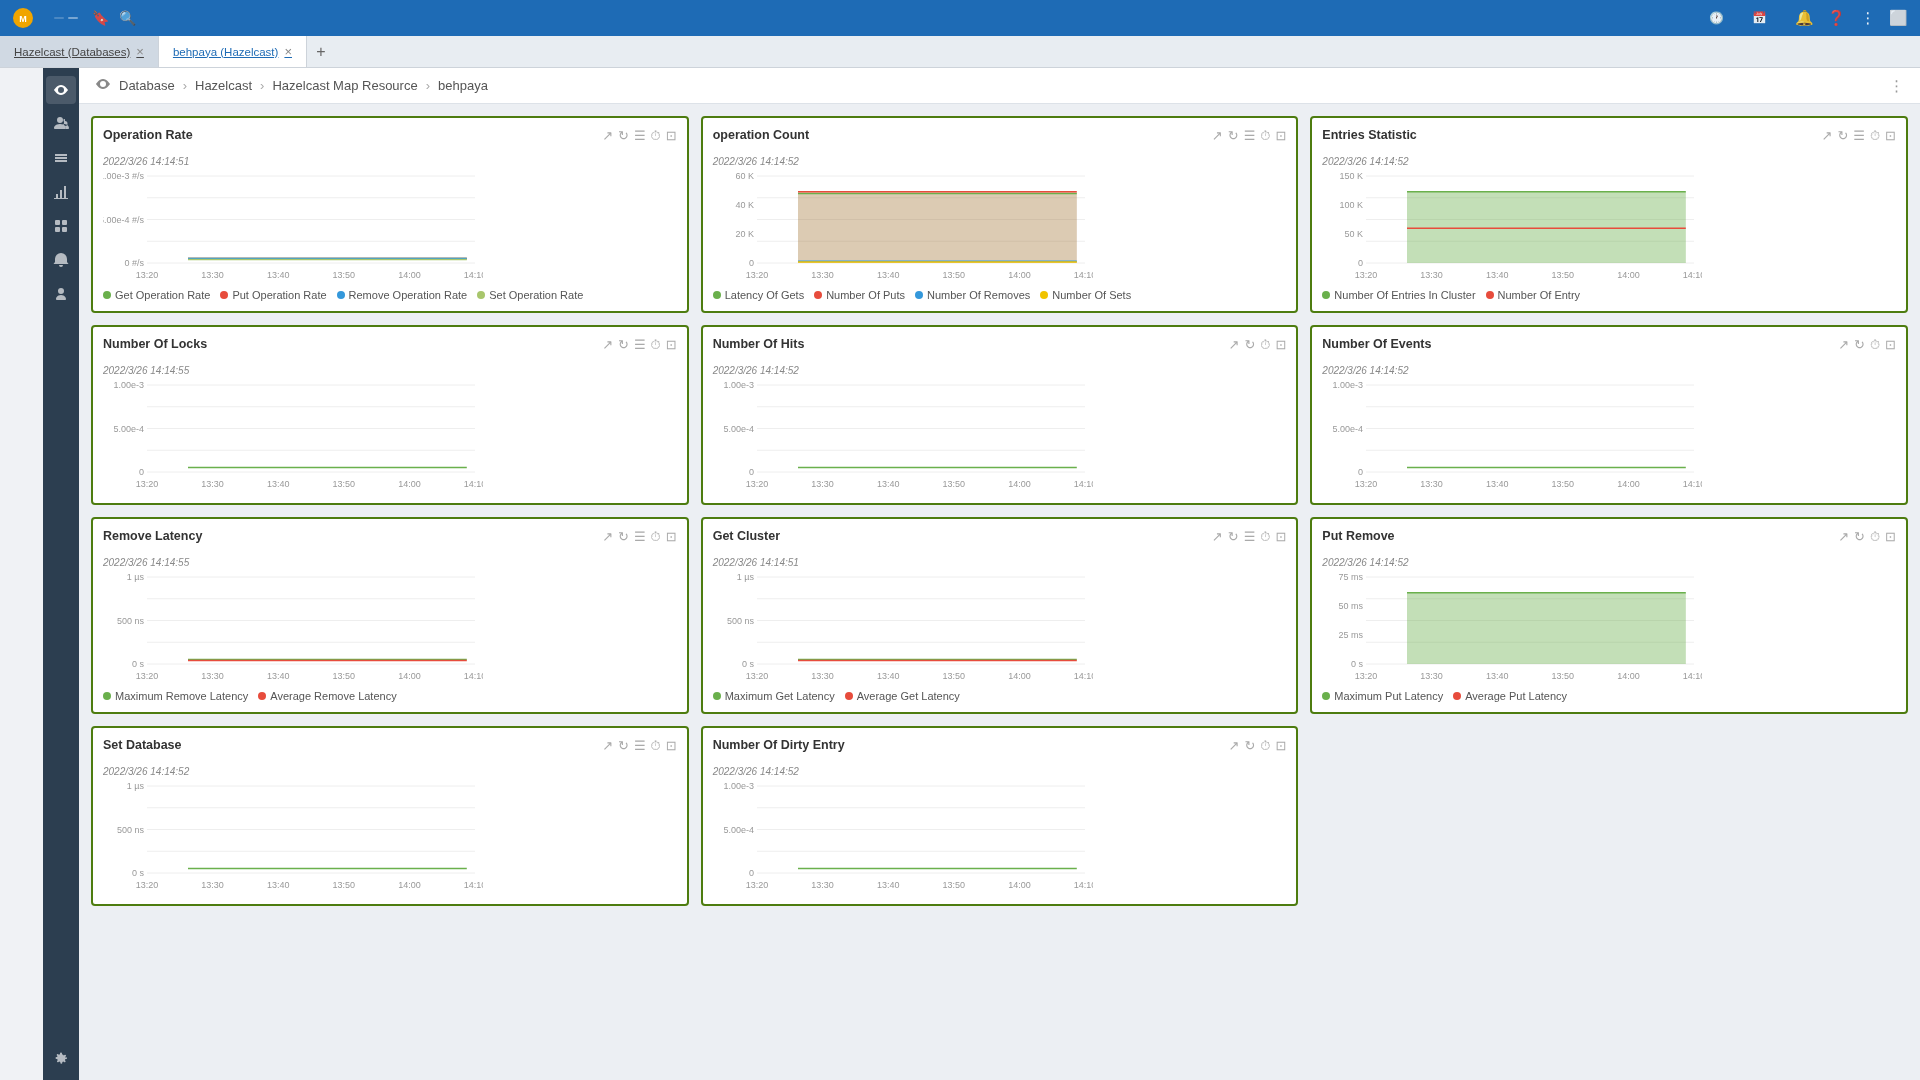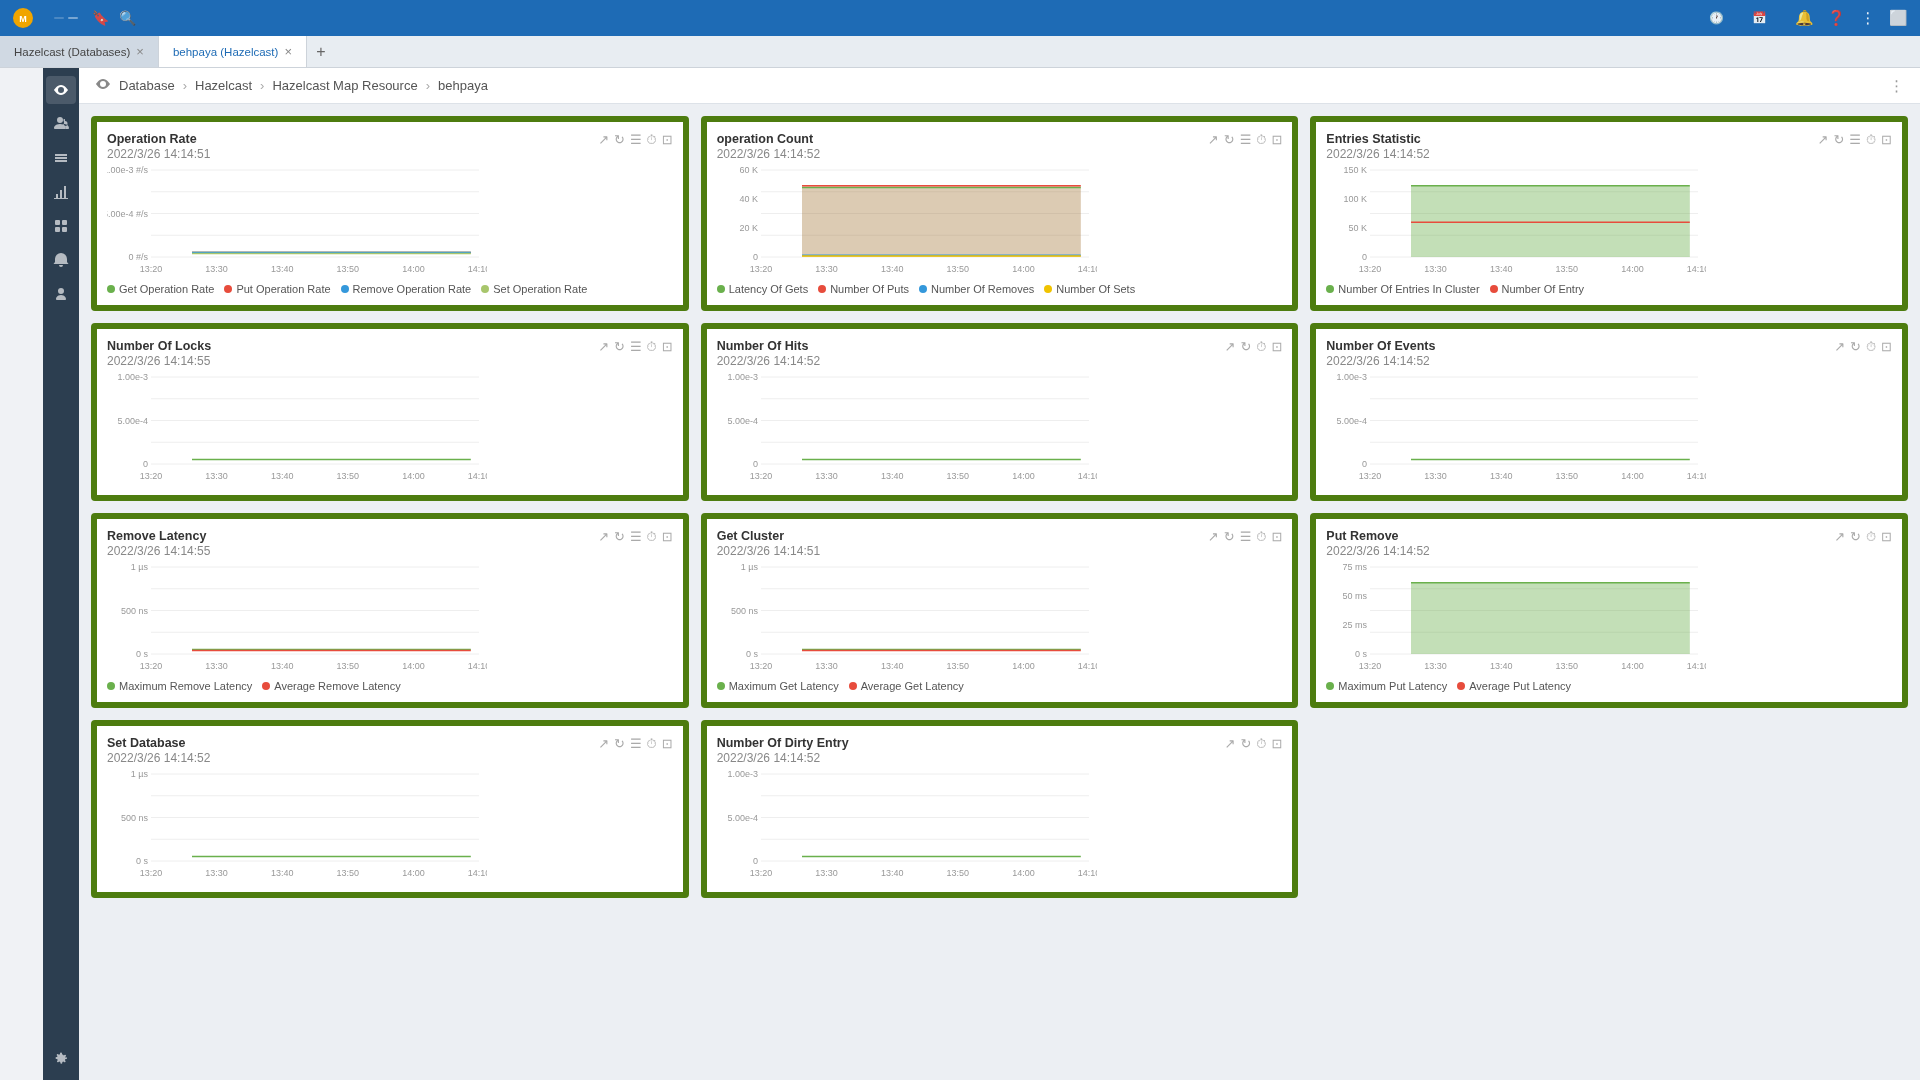--- a/index.html
+++ b/index.html
@@ -36,20 +36,21 @@
       display: flex;
       align-items: center;
       gap: 6px;
       padding: 0 14px;
       height: 100%;
       background: #d0d9e3;
       border-right: 1px solid #cdd3da;
       font-size: 11.5px;
       cursor: pointer;
       color: #444;
+      text-decoration: underline;
     }
     .tab.active {
       background: white;
       color: #1e6bb5;
       font-weight: 500;
     }
     .tab-close { color: #888; font-size: 13px; cursor: pointer; }
     .tab-add { width: 28px; display: flex; justify-content: center; align-items: center; font-size: 16px; color: #666; cursor: pointer; }
 
     
@@ -100,34 +101,34 @@
       padding: 12px;
       display: grid;
       grid-template-columns: repeat(3, 1fr);
       gap: 12px;
     }
 
     
     .chart-card {
       background: white;
       border-radius: 4px;
-      border: 6px solid #4d7c0f;
+      border: 2px solid #4d7c0f;
       padding: 10px;
       display: flex;
       flex-direction: column;
       justify-content: center;
     }
     .chart-header {
       display: flex;
       justify-content: space-between;
       align-items: flex-start;
       margin-bottom: 4px;
     }
     .chart-title { font-size: 12.5px; font-weight: 600; color: #333; }
-    .chart-subtitle { font-size: 12px; color: #888; margin-top: 1px; }
+    .chart-subtitle { font-size: 10px; color: #888; margin-top: 14px; font-style: italic; }
     .chart-actions { display: flex; gap: 5px; color: #aaa; font-size: 13px; }
     .chart-action-btn { cursor: pointer; }
 
     
     .chart-area { flex: 1; position: relative; }
 
     
     .chart-legend {
       display: flex;
       flex-wrap: wrap;

